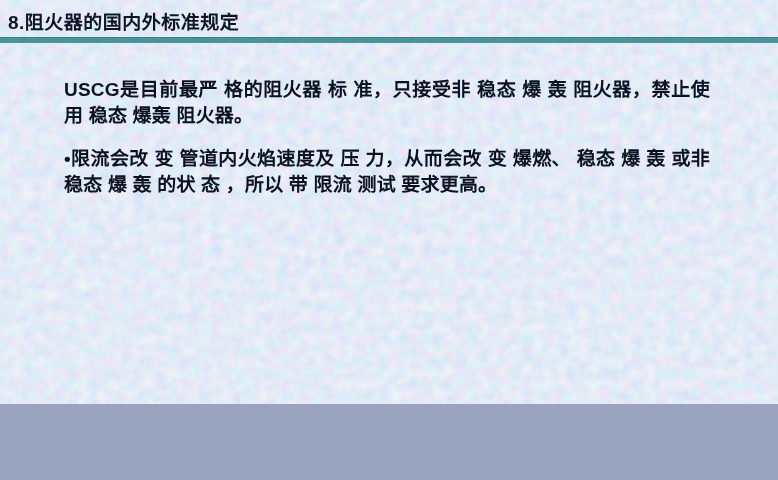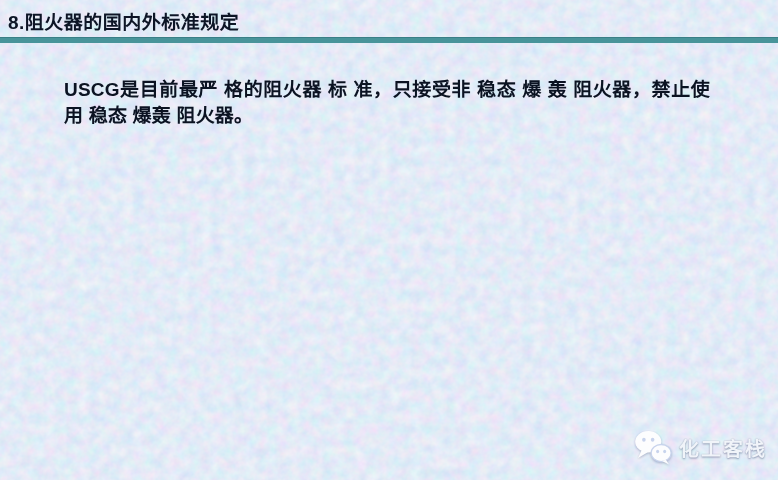--- a/index.html
+++ b/index.html
@@ -4,21 +4,21 @@
 <style>
   html, body {
     margin: 0;
     padding: 0;
     background: #9aa4bf;
     font-family: "Liberation Sans", "DejaVu Sans", sans-serif;
   }
   .stage {
     position: relative;
     width: 778px;
-    height: 480px;
+    height: 404px;
     overflow: hidden;
     background-color: #be185d; 
   }
   .texture {
     position: absolute;
     left: 0;
     top: 0;
     width: 778px;
     height: 480px;
     display: block;
@@ -108,20 +108,21 @@
       </filter>
     </defs>
     <rect x="0" y="0" width="778" height="480" filter="url(#mottle)"></rect>
   </svg>
 
   <div class="slide-title">8.阻火器的国内外标准规定</div>
   <div class="divider"></div>
 
   <div class="body-block">
     <p><span class="bullet"></span><span>USCG是目前最严 格的阻火器 标 准，只接受非 稳态 爆 轰 阻火器，禁止使用 稳态 爆轰 阻火器。</span></p>
+    <p><span class="bullet">•</span><span>限流会改 变 管道内火焰速度及 压 力，从而会改 变 爆燃、 稳态 爆 轰 或非稳态 爆 轰 的状 态 ，所以 带 限流 测试 要求更高。</span></p>
   </div>
 
   <div class="watermark">
     <svg class="wm-icon" viewBox="0 0 40 38" aria-hidden="true">
 
       <ellipse cx="15" cy="13.5" rx="13.8" ry="11.3" fill="#ffffff"></ellipse>
       <polygon points="8,22.5 4.2,30.5 14.5,24.5" fill="#ffffff"></polygon>
       <ellipse cx="10.4" cy="11.4" rx="1.9" ry="2.1" fill="#c6d2ec"></ellipse>
       <ellipse cx="19.6" cy="11.4" rx="1.9" ry="2.1" fill="#c6d2ec"></ellipse>
 

